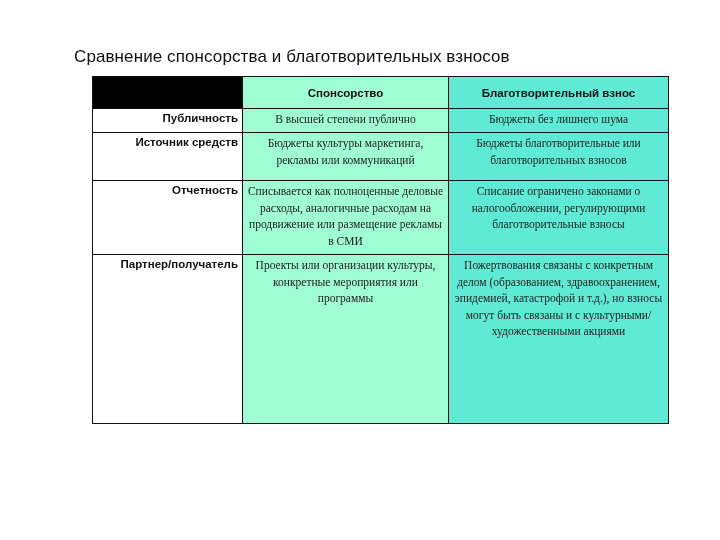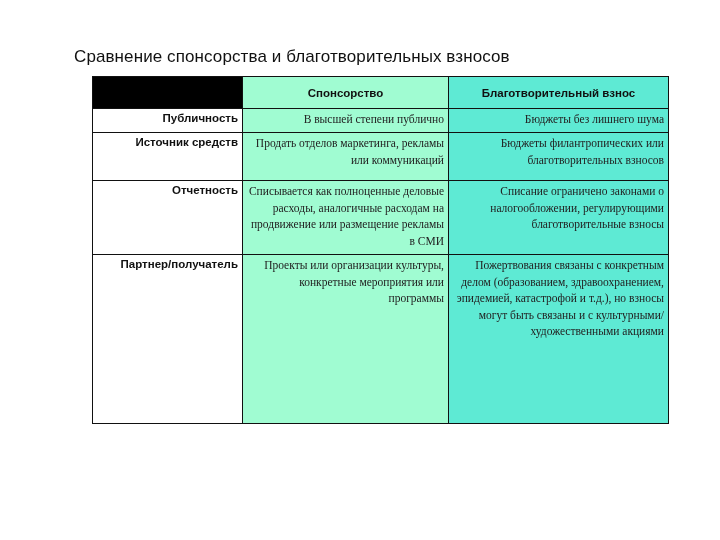--- a/index.html
+++ b/index.html
@@ -6,21 +6,21 @@
   body { width:720px; height:540px; background:#ffffff; position:relative; overflow:hidden; }
   .title { position:absolute; left:74px; top:36px; font-family:"Liberation Sans", sans-serif; font-size:17px; color:#111; letter-spacing:0.1px;margin-top:11px; }
   table.cmp { position:absolute; left:57px; top:76px; border-collapse:collapse; table-layout:fixed; width:576px;margin-left:35px; }
   table.cmp td, table.cmp th { border:1.5px solid #111; padding:2px 4px; vertical-align:top; }
   col.c0 { width:150px; } col.c1 { width:206px; } col.c2 { width:220px; }
   th { font-family:"Liberation Sans", sans-serif; font-weight:bold; font-size:11.5px; color:#111; height:27px; vertical-align:middle !important; text-align:center; }
   th.blank { background:#000; }
   .g { background:#a0fcd2; }
   .y { background:#5eead4; }
   td.lab { font-family:"Liberation Sans", sans-serif; font-weight:bold; font-size:11.5px; color:#111; background:#fff; text-align:right; padding-top:3px; line-height:14px;}
-  td.val { font-family:"Liberation Serif", serif; font-size:11.5px; line-height:16.5px; color:#222; text-align:right; padding-top:1px; }
+  td.val { font-family:"Liberation Serif", serif; font-size:11.5px; line-height:16.5px; color:#222; text-align:center; padding-top:1px; }
 </style>
 </head>
 <body>
 
 <div class="title">Сравнение спонсорства и благотворительных взносов</div>
 
 <table class="cmp">
   <colgroup>
       <col class="c0">
       <col class="c1">
@@ -32,22 +32,22 @@
     <th class="g">Спонсорство</th>
     <th class="y">Благотворительный взнос</th>
   </tr>
   <tr style="height:24px">
     <td class="lab">Публичность</td>
     <td class="val g">В высшей степени публично</td>
     <td class="val y">Бюджеты без лишнего шума</td>
   </tr>
   <tr style="height:48px">
     <td class="lab">Источник средств</td>
-    <td class="val g">Продать отделов маркетинга, рекламы или коммуникаций</td>
-    <td class="val y">Бюджеты филантропических или благотворительных взносов</td>
+    <td class="val g">Бюджеты культуры маркетинга, рекламы или коммуникаций</td>
+    <td class="val y">Бюджеты благотворительные или благотворительных взносов</td>
   </tr>
   <tr style="height:74px">
     <td class="lab">Отчетность</td>
     <td class="val g">Списывается как полноценные деловые расходы, аналогичные расходам на продвижение или размещение рекламы в СМИ</td>
     <td class="val y">Списание ограничено законами о налогообложении, регулирующими благотворительные взносы</td>
   </tr>
   <tr style="height:169px">
     <td class="lab">Партнер/получатель</td>
     <td class="val g">Проекты или организации культуры, конкретные мероприятия или программы</td>
     <td class="val y">Пожертвования связаны с конкретным делом (образованием, здравоохранением, эпидемией, катастрофой и т.д.), но взносы могут быть связаны и с культурными/художественными акциями</td>

